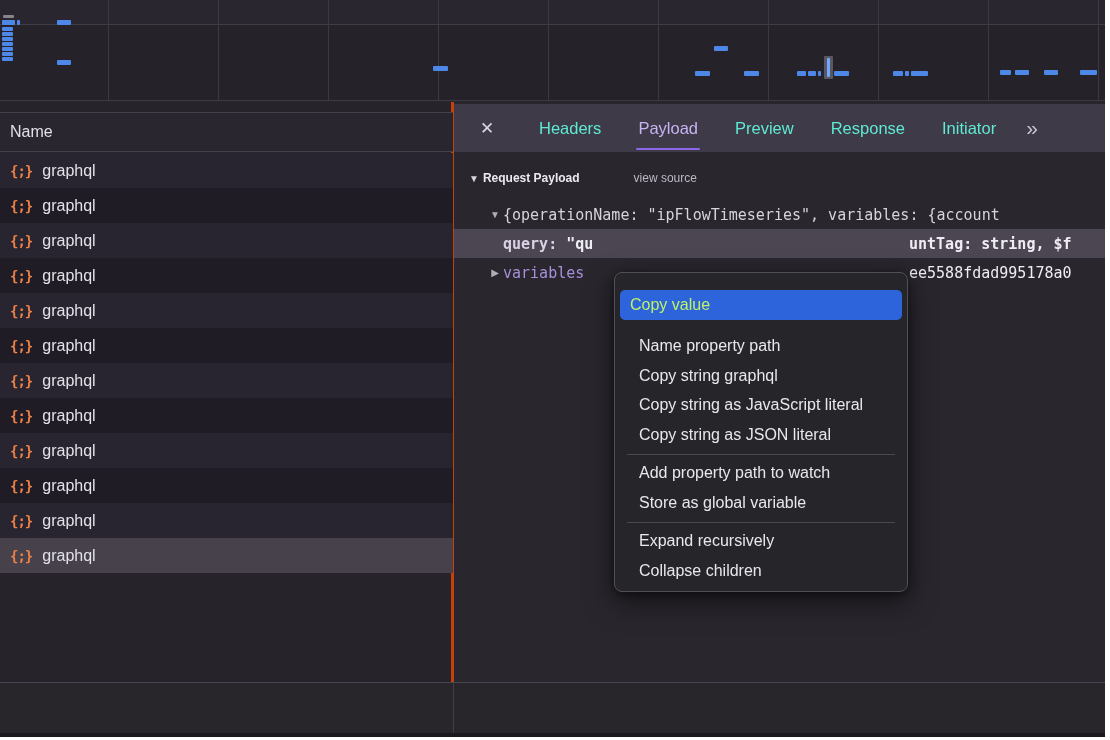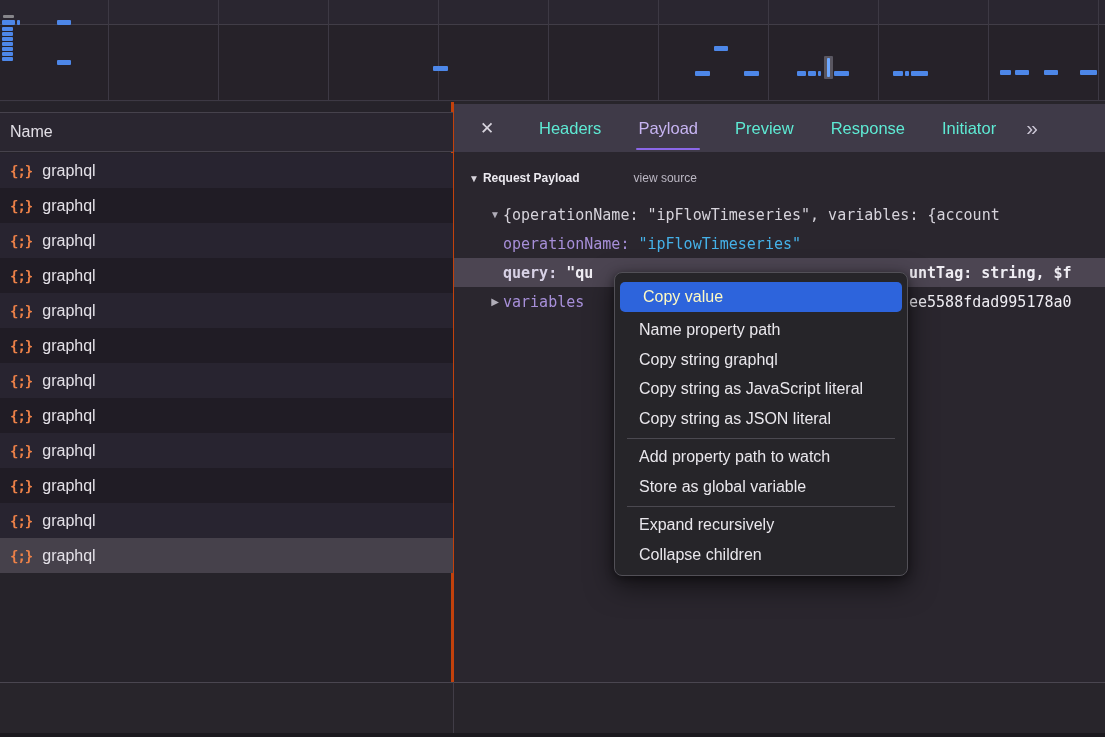--- a/index.html
+++ b/index.html
@@ -70,22 +70,22 @@
   .left-footer-divider { position:absolute; left:453px; top:682px; width:1px; height:51px; background:#413d47; }
   .bottom-strip { position:absolute; left:0; top:733px; width:1105px; height:4px; background:#1b191e; }
 
   
   .ctx-menu { position:absolute; left:614px; top:272px; width:294px;
               background:#262529; border:1px solid #525057; border-radius:8px;
               box-shadow:0 10px 28px rgba(0,0,0,.55), 0 2px 8px rgba(0,0,0,.4);
               padding:5px 0; z-index:50; }
   .ctx-item { height:29.5px; display:flex; align-items:center; padding-left:24px;
               color:#e9e7ec; font-size:16px; cursor:pointer; white-space:nowrap; }
-  .ctx-item.highlighted { background:#2d64dc; color:#fef9c3; border-radius:5px;
-                          margin:4px 5px; padding-left:23px; }
+  .ctx-item.highlighted { background:#2d64dc; color:#bef264; border-radius:5px;
+                          margin:12px 5px; padding-left:10px; }
   .ctx-sep { height:1px; background:#4b4950; margin:4px 12px; }
 </style>
 </head>
 <body>
 
 <div id="stage">
   <div id="window">
 
     <div class="overview">
       <div class="ov-topband"></div>
@@ -209,23 +209,20 @@
         <span class="view-source">view source</span>
       </div>
 
       <div class="tree">
 
         <div class="tree-row ind1">
           <span class="caret">▼</span>
           <span class="tree-plain">{operationName: "ipFlowTimeseries", variables: {account</span>
         </div>
 
-        <div class="tree-row" style="padding-left:49px;">
-          <span class="tree-key">operationName:</span><span class="tree-plain"> </span><span class="tree-str">"ipFlowTimeseries"</span>
-        </div>
 
         <div class="tree-row sel-row" style="padding-left:49px;font-weight:bold;">
           <span class="sel-key">query:</span><span class="sel-val"> "qu</span>
           <span class="right-frag sel-val">untTag: string, $f</span>
         </div>
 
         <div class="tree-row ind1">
           <span class="caret">▶</span>
           <span class="tree-key">variables</span>
           <span class="right-frag sel-val">ee5588fdad995178a0</span>

